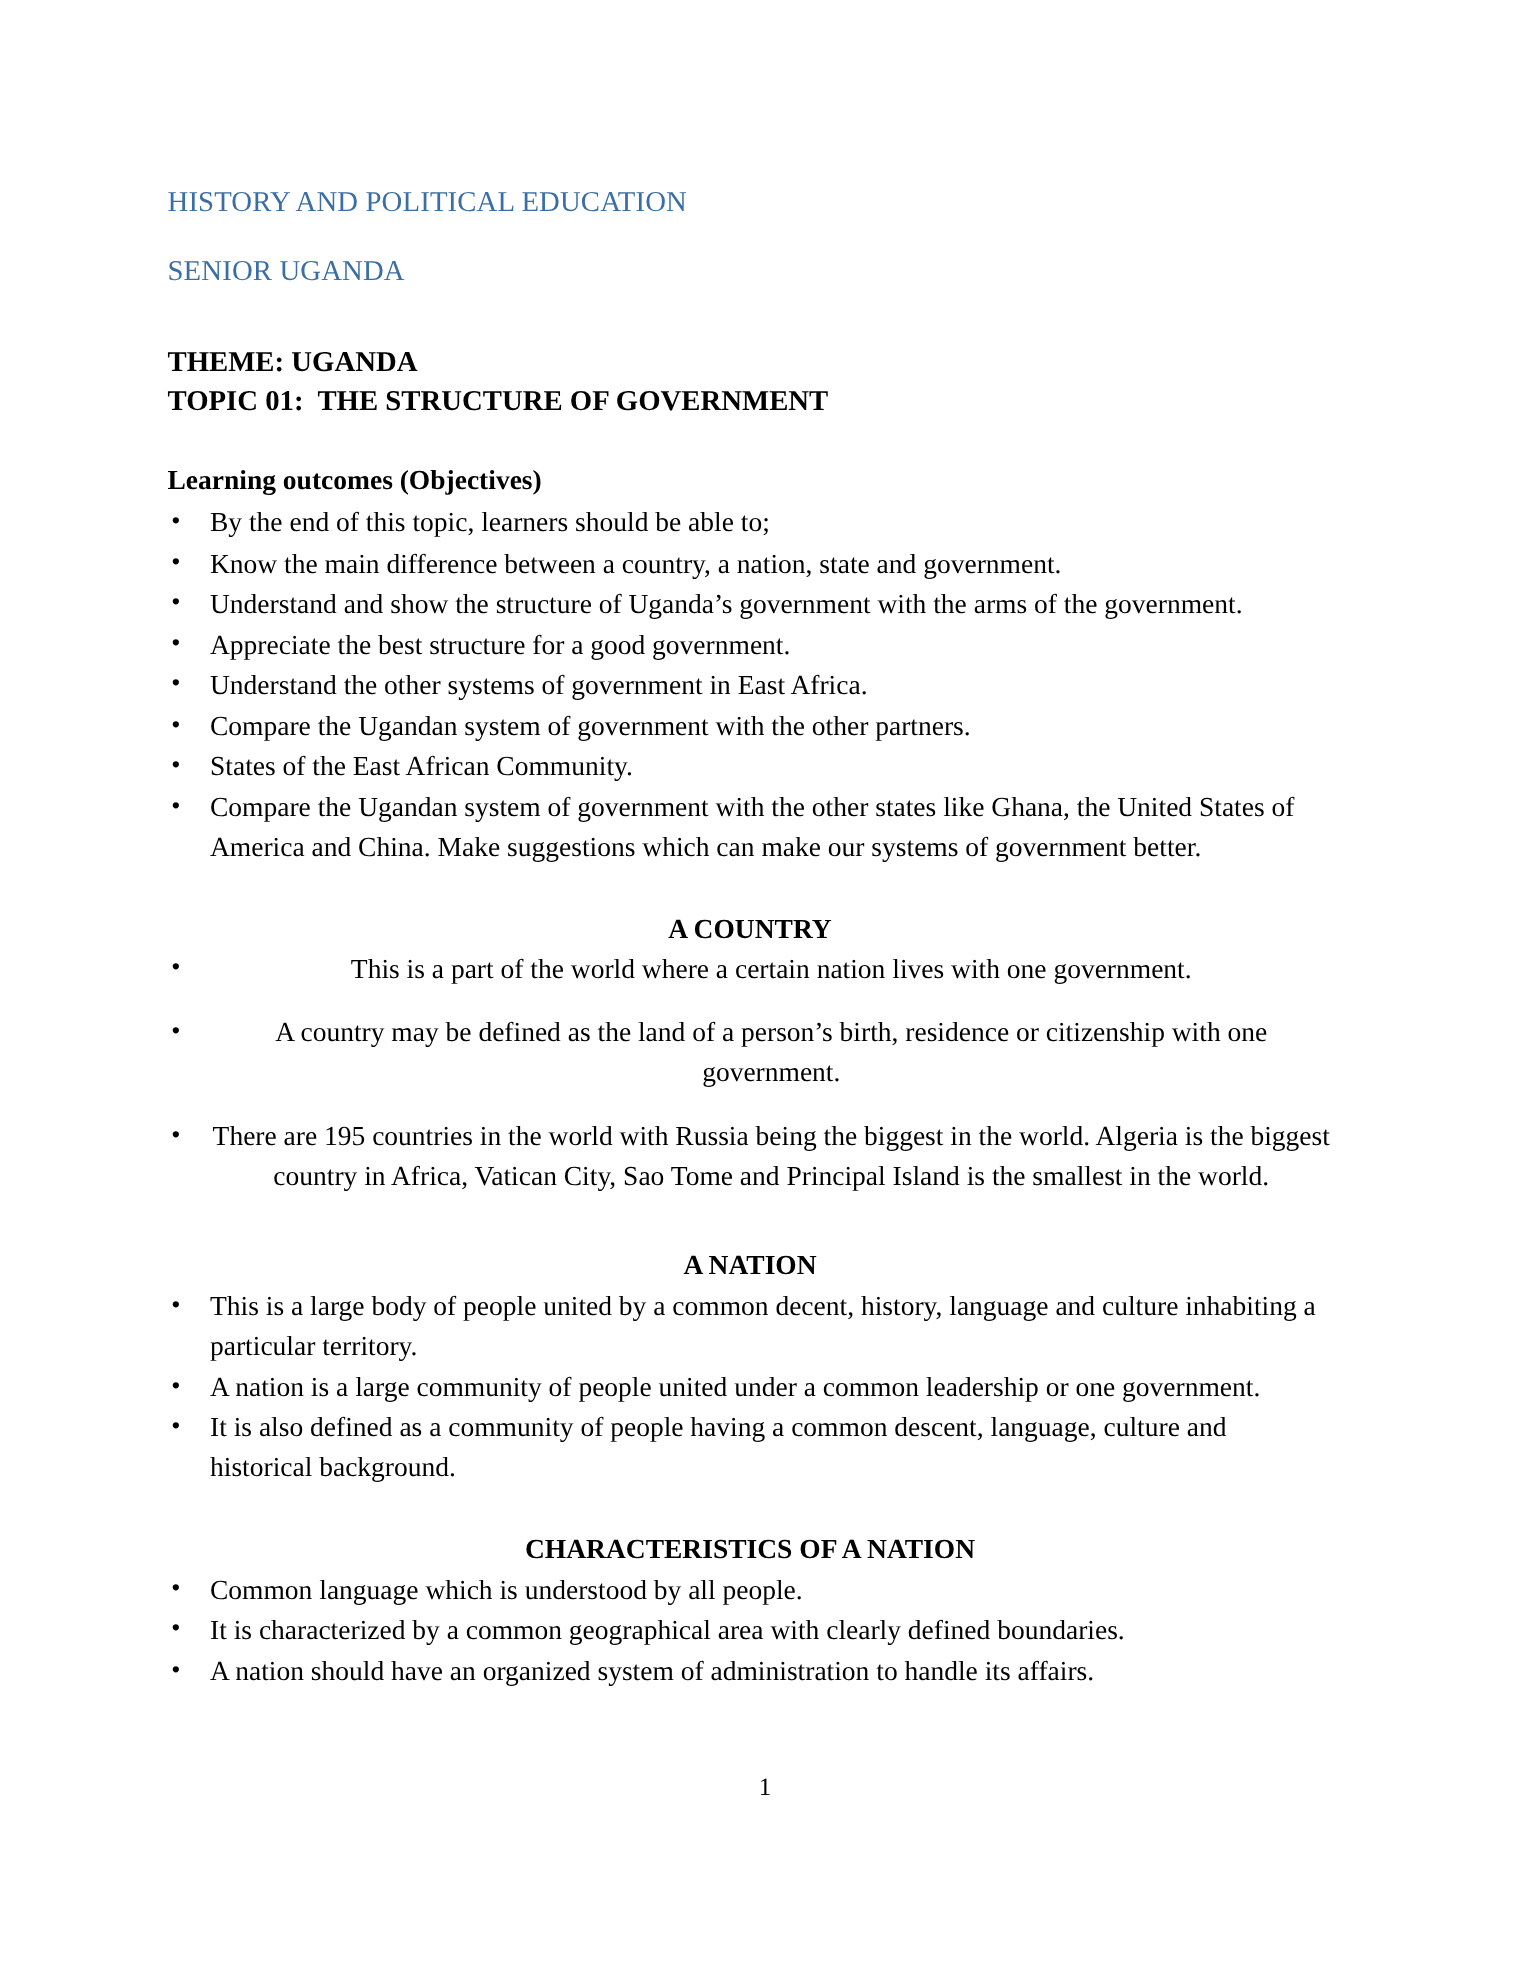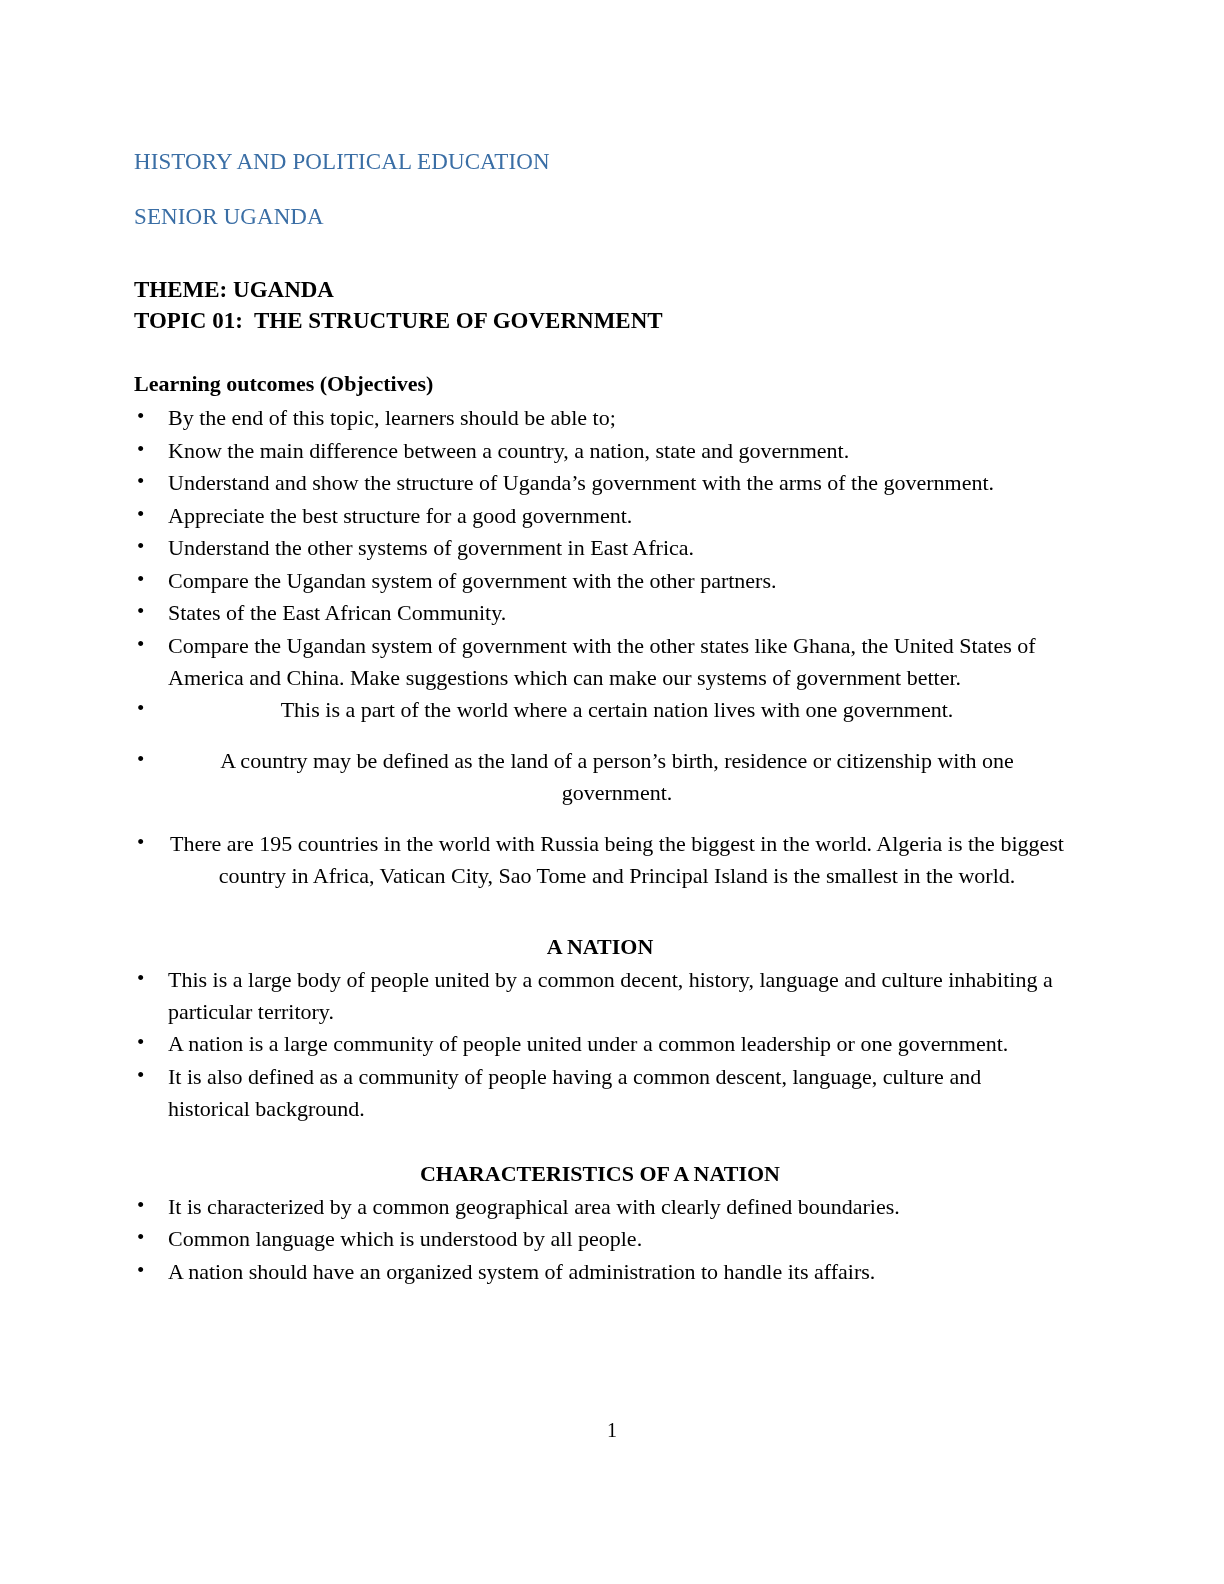--- a/index.html
+++ b/index.html
@@ -134,36 +134,37 @@
       <li>By the end of this topic, learners should be able to;</li>
       <li>Know the main difference between a country, a nation, state and government.</li>
       <li>Understand and show the structure of Uganda’s government with the arms of the government.</li>
       <li>Appreciate the best structure for a good government.</li>
       <li>Understand the other systems of government in East Africa.</li>
       <li>Compare the Ugandan system of government with the other partners.</li>
       <li>States of the East African Community.</li>
       <li>Compare the Ugandan system of government with the other states like Ghana, the United States of America and China. Make suggestions which can make our systems of government better.</li>
     </ul>
 
+    <div class="center-heading gap-before-lg gap-after">A COUNTRY</div>
     <ul class="bullets spaced">
       <li>This is a part of the world where a certain nation lives with one government.</li>
       <li>A country may be defined as the land of a person’s birth, residence or citizenship with one government.</li>
       <li>There are 195 countries in the world with Russia being the biggest in the world. Algeria is the biggest country in Africa, Vatican City, Sao Tome and Principal Island is the smallest in the world.</li>
     </ul>
 
     <div class="center-heading gap-before gap-after">A NATION</div>
     <ul class="bullets">
       <li>This is a large body of people united by a common decent, history, language and culture inhabiting a particular territory.</li>
       <li>A nation is a large community of people united under a common leadership or one government.</li>
       <li>It is also defined as a community of people having a common descent, language, culture and historical background.</li>
     </ul>
 
     <div class="center-heading gap-before-lg gap-after">CHARACTERISTICS OF A NATION</div>
     <ul class="bullets">
+      <li>Common language which is understood by all people.</li>
       <li>It is characterized by a common geographical area with clearly defined boundaries.</li>
-      <li>Common language which is understood by all people.</li>
       <li>A nation should have an organized system of administration to handle its affairs.</li>
     </ul>
 
   </div>
 
   <div class="page-number">1</div>
 </div>
 
 </body></html>

